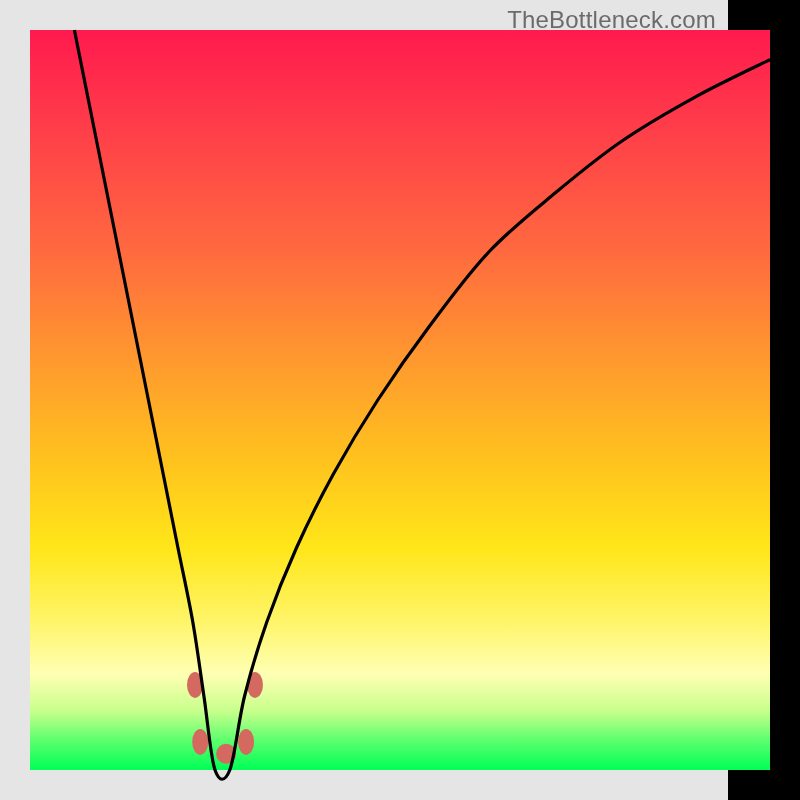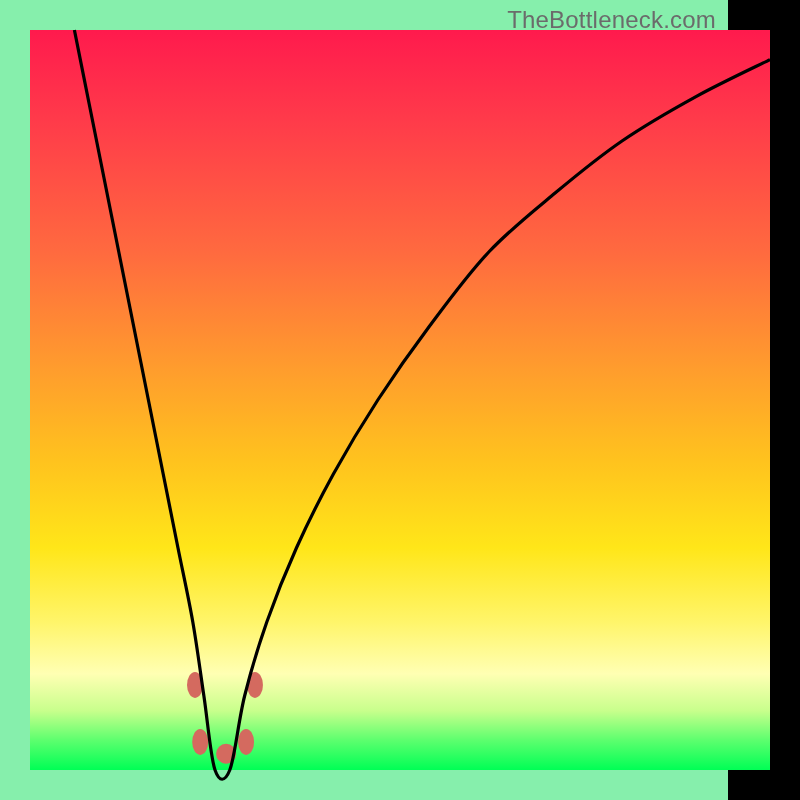--- a/index.html
+++ b/index.html
@@ -8,21 +8,21 @@
     width: 800px;
     height: 800px;
     background: #000;
     overflow: hidden;
     font-family: Arial, Helvetica, sans-serif;
   }
   .outer {
     position: relative;
     width: 728px;
     height: 800px;
-    background: #86efac;
+    background: #e5e5e5;
   }
   .plot {
     position: absolute;
     left: 30px;
     top: 30px;
     width: 740px;
     height: 740px;
     
     background: linear-gradient(
       to bottom,

